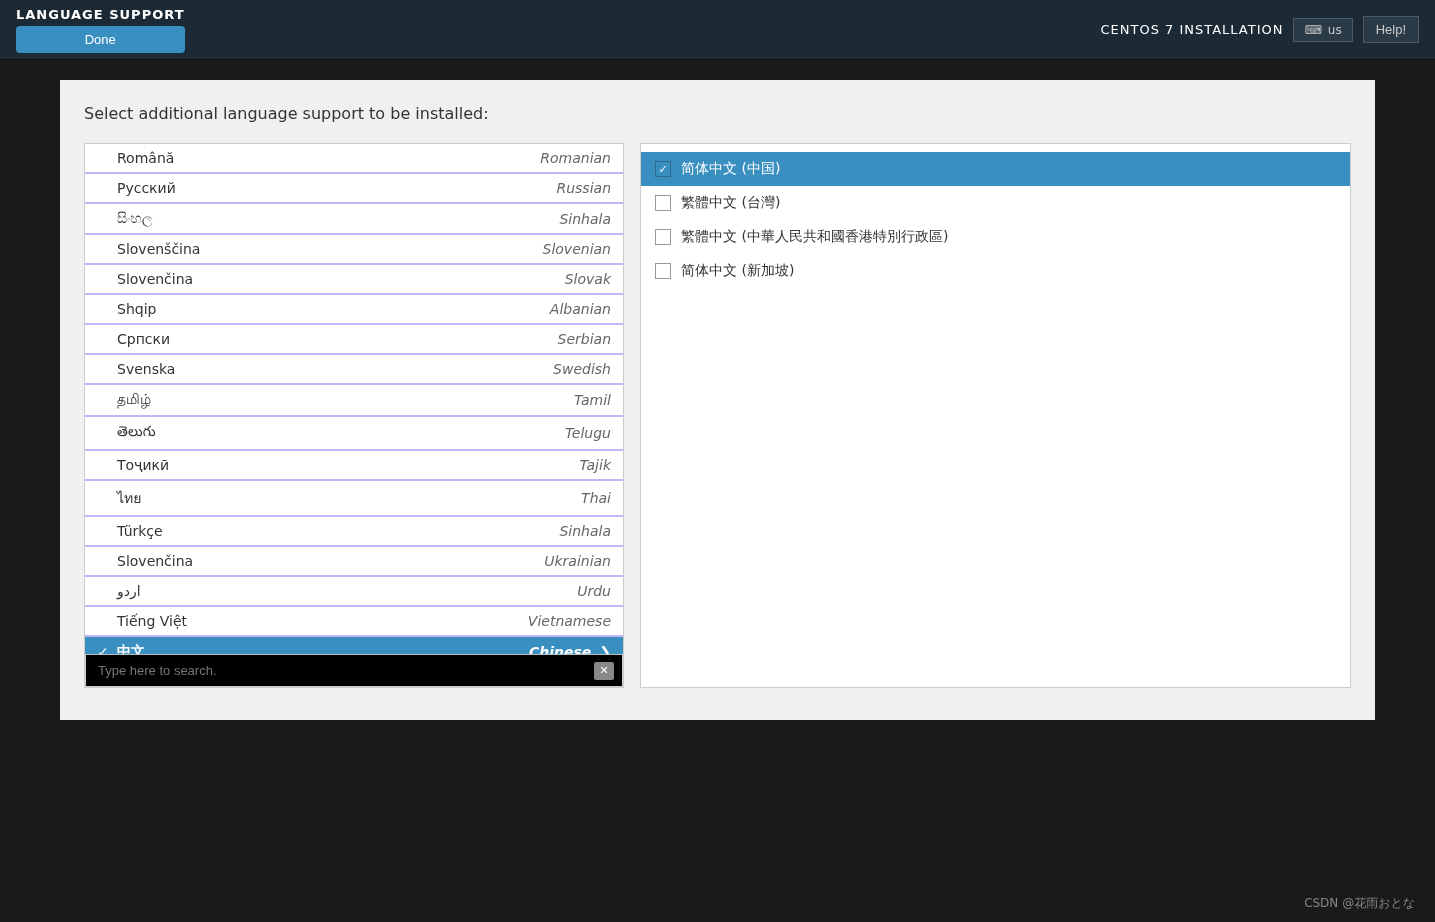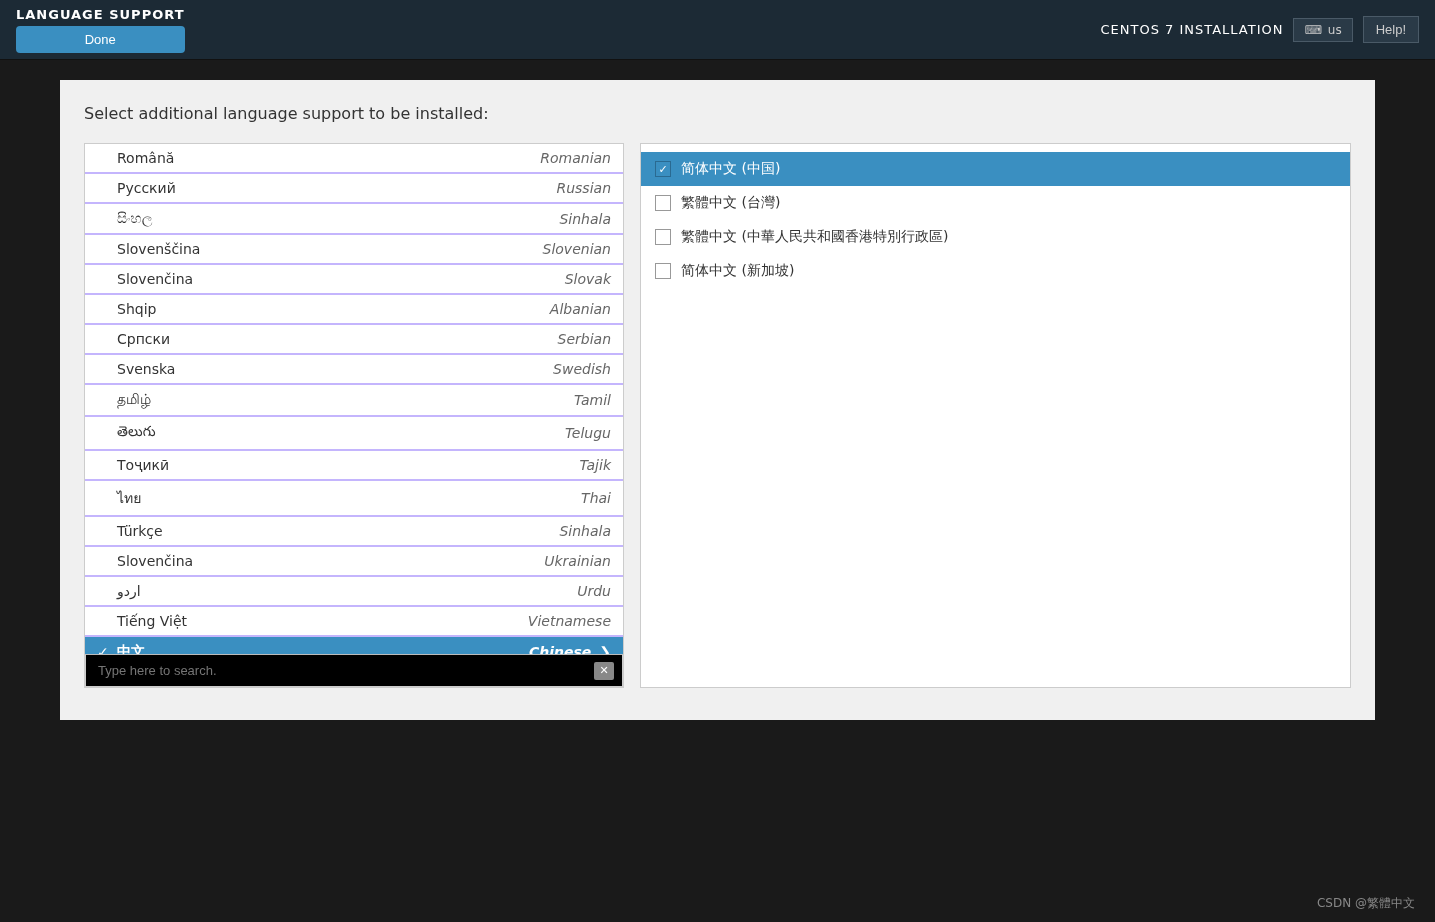--- a/index.html
+++ b/index.html
@@ -371,14 +371,14 @@
           <div class="locale-row">
             <div class="locale-checkbox"></div>
             <span class="locale-label">简体中文 (新加坡)</span>
           </div>
         </div>
     </div>
   </div>
 </div>
 
 <div class="footer">
-  <span>CSDN @繁體中文</span>
+  <span>CSDN @花雨おとな</span>
 </div>
 
 </body></html>

